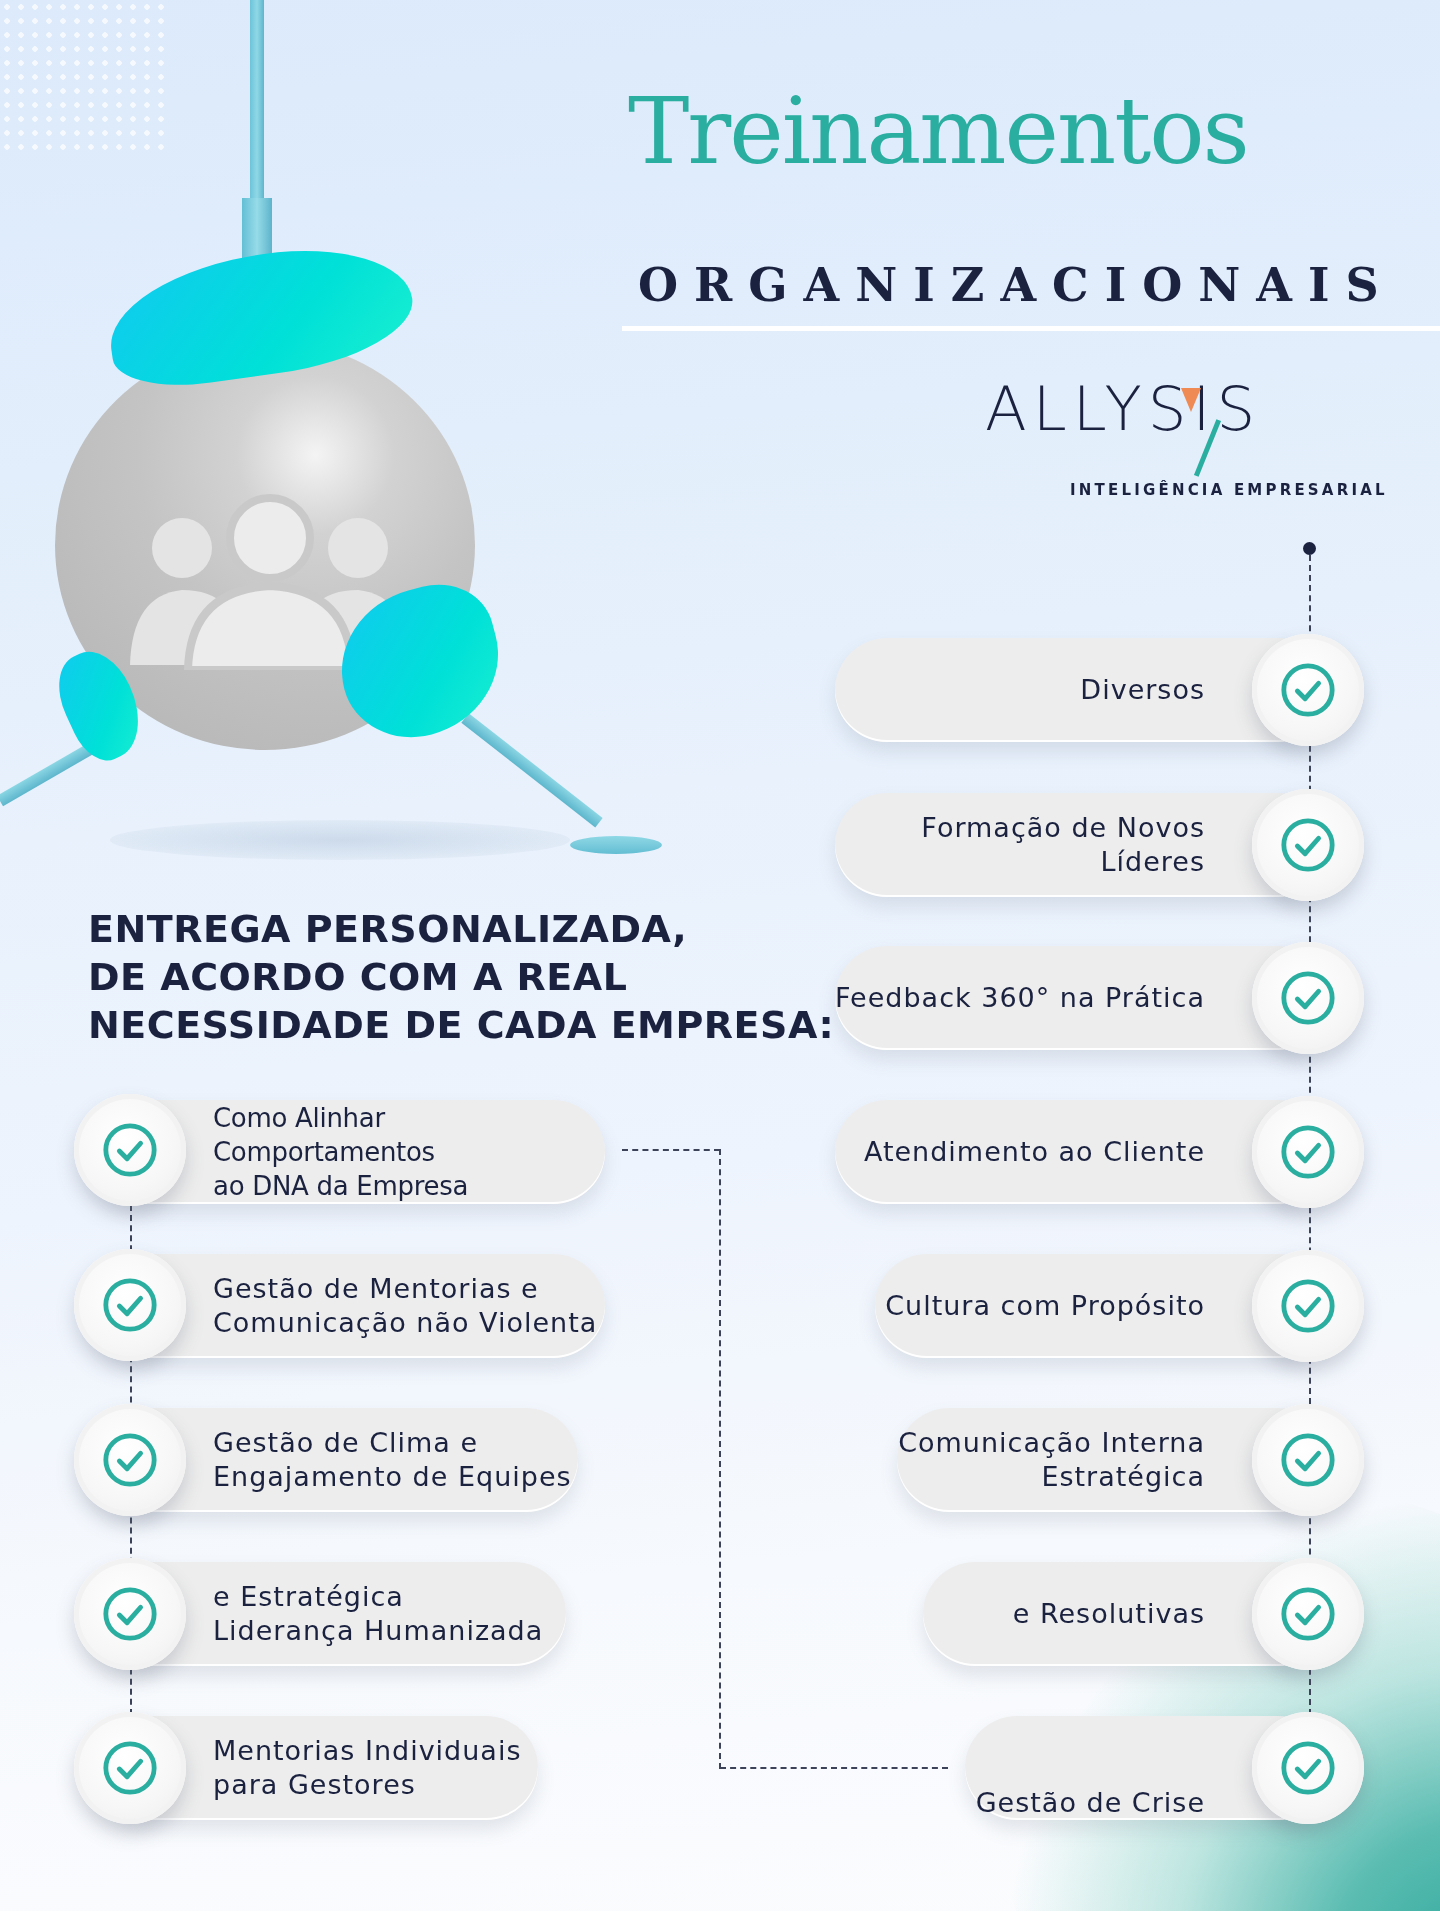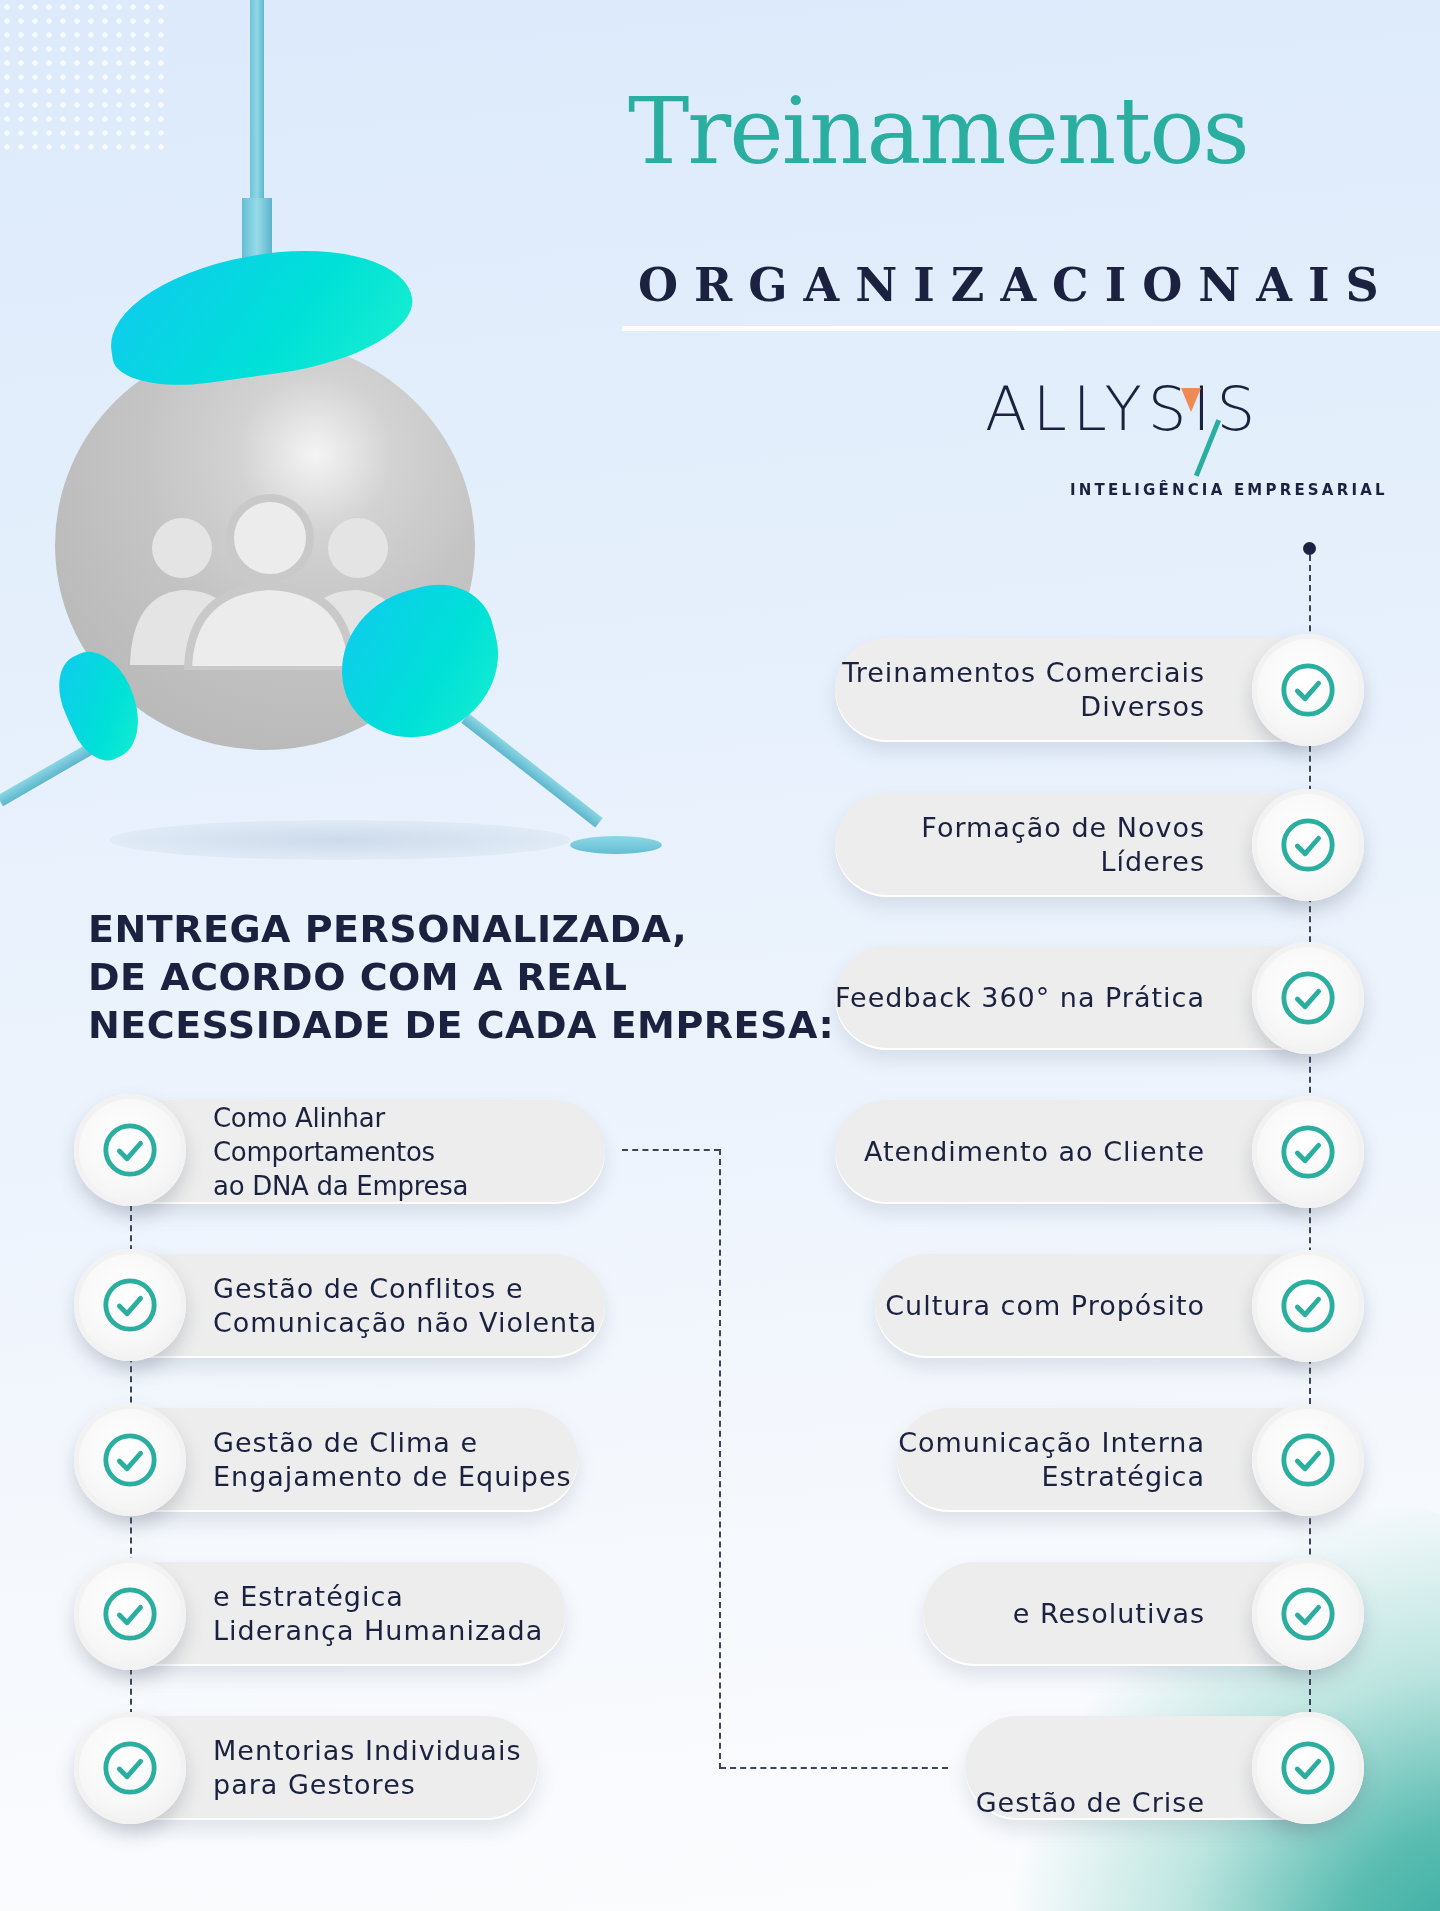--- a/index.html
+++ b/index.html
@@ -114,21 +114,20 @@
 <div class="dot"></div>
 <div class="vdash" style="left:1309px;top:555px;height:1160px;"></div>
 <div class="vdash" style="left:130px;top:1205px;height:520px;"></div>
 <div class="hdash" style="left:622px;top:1149px;width:98px;"></div>
 <div class="vdash" style="left:719px;top:1149px;height:620px;"></div>
 <div class="hdash" style="left:720px;top:1767px;width:228px;"></div>
 
 <div>
   <div class="pill right" style="left:835px;top:638px;width:495px;">
     <div class="label">
-        <div>Treinamentos Comerciais</div>
         <div>Diversos</div>
       </div>
   </div>
   <div class="pill right" style="left:835px;top:793px;width:495px;">
     <div class="label">
         <div>Formação de Novos Líderes</div>
       </div>
   </div>
   <div class="pill right" style="left:835px;top:946px;width:495px;">
     <div class="label">
@@ -214,21 +213,21 @@
 
 <div>
   <div class="pill left" style="left:95px;top:1100px;width:510px;">
     <div class="label" style="letter-spacing:-0.3px;font-size:26px;">
         <div>Como Alinhar Comportamentos</div>
         <div>ao DNA da Empresa</div>
       </div>
   </div>
   <div class="pill left" style="left:95px;top:1254px;width:510px;">
     <div class="label">
-        <div>Gestão de Conflitos e</div>
+        <div>Gestão de Mentorias e</div>
         <div>Comunicação não Violenta</div>
       </div>
   </div>
   <div class="pill left" style="left:95px;top:1408px;width:483px;">
     <div class="label">
         <div>Gestão de Clima e</div>
         <div>Engajamento de Equipes</div>
       </div>
   </div>
   <div class="pill left" style="left:95px;top:1562px;width:471px;">

